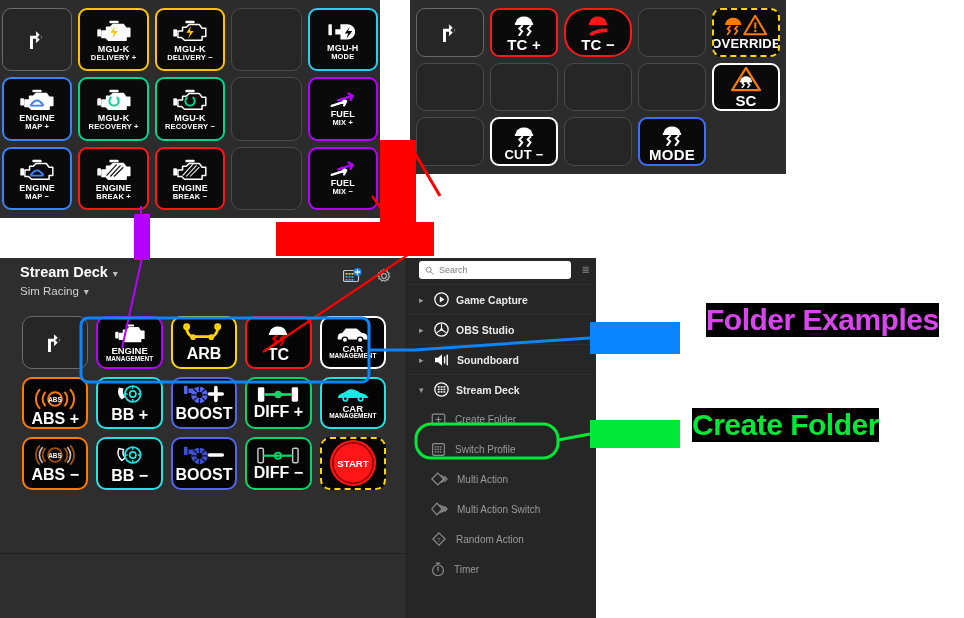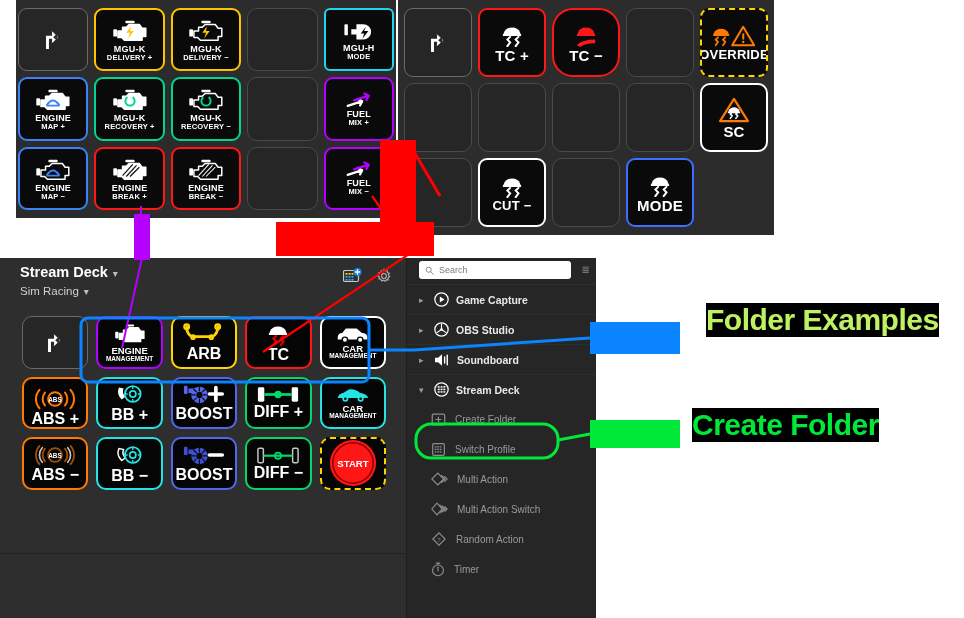--- a/index.html
+++ b/index.html
@@ -13,22 +13,22 @@
 
   
   .deck-panel{
     position:absolute;
     background:#2c2c2c;
     display:grid;
     grid-template-columns:repeat(5, 1fr);
     grid-template-rows:repeat(3, 1fr);
     gap:6px;
   }
-  #panel-mgu { left:16px;   top:0; width:380px; height:218px; padding:8px 2px; }
-  #panel-tc  { left:398px; top:0; width:376px; height:235px; padding:8px 6px; }
+  #panel-mgu { left:0;   top:0; width:380px; height:218px; padding:8px 2px; }
+  #panel-tc  { left:410px; top:0; width:376px; height:174px; padding:8px 6px; }
 
   .key{
     position:relative;
     border-radius:9px;
     background:#0a0a0a;
     border:2px solid #6d6d6d;
     display:flex;
     flex-direction:column;
     align-items:center;
     justify-content:center;
@@ -133,21 +133,21 @@
   #anno{ position:absolute; left:0; top:0; width:964px; height:618px; pointer-events:none; }
   .anno-text{
     position:absolute;
     font-weight:bold;
     font-style:normal;
     white-space:nowrap;
     background:#000;
     letter-spacing:-.5px;
   }
   #txt-folder-examples{
-    left:706px; top:303px; font-size:30px; color:#bef264;
+    left:706px; top:303px; font-size:30px; color:#d946ef;
   }
   #txt-create-folder{
     left:692px; top:408px; font-size:30px; color:#00e838;
   }
 </style>
 </head>
 <body>
 
 <div id="panel-mgu" class="deck-panel">
     <div class="key" style="background: rgb(38, 38, 38); border: 1px solid rgb(106, 106, 106);">
@@ -175,21 +175,21 @@
           <rect x="14" y="3" width="10" height="2.6" rx="1" fill="#ffffff"></rect>
           <rect x="1" y="12" width="4" height="8" rx="1" fill="#ffffff"></rect>
           <path d="M20 9 L15 16 h4 l-2 6 l6-8 h-4 z" fill="#ffc400"></path>
         </svg></span>
       <span class="lbl">
         <span class="l1">MGU-K</span>
         <span class="l2">DELIVERY −</span>
       </span>
     </div>
     <div class="key empty"></div>
-    <div class="key" style="border-color: rgb(34, 211, 238); border-radius: 6px;">
+    <div class="key" style="border-color: rgb(34, 211, 238);">
       <span class="glyph"><svg width="34" height="24" viewBox="0 0 38 28">
           <rect x="2" y="6" width="4" height="13" rx="1" fill="#fff"></rect>
           <path d="M10 12 h6 v-6 h8 a9 9 0 1 1 0 18 h-8 v-6 h-6 z" fill="#fff"></path>
           <circle cx="25" cy="15" r="8" fill="#fff"></circle>
           <path d="M27 9 L21 17 h4 l-2 6 l7-9 h-5 z" fill="#0a0a0a"></path>
         </svg></span>
       <span class="lbl">
         <span class="l1">MGU-H</span>
         <span class="l2">MODE</span>
       </span>
@@ -339,21 +339,21 @@
           <path d="M34 2 L46 22 H22 Z" fill="none" stroke="#ff7a00" stroke-width="2.2" stroke-linejoin="round"></path>
           <rect x="33" y="9" width="2.2" height="7" rx="1" fill="#ff7a00"></rect>
           <circle cx="34.1" cy="18.6" r="1.3" fill="#ff7a00"></circle>
         </svg></span>
       <span class="lbl big2">OVERRIDE</span>
     </div>
     <div class="key empty"></div>
     <div class="key empty"></div>
     <div class="key empty"></div>
     <div class="key empty"></div>
-    <div class="key" style="border-color: rgb(255, 255, 255); border-radius: 10px;">
+    <div class="key" style="border-color: rgb(255, 255, 255);">
       <span class="glyph"><svg width="30" height="26" viewBox="0 0 32 28">
           <path d="M16 2 L31 26 H1 Z" fill="none" stroke="#ff7a00" stroke-width="2.3" stroke-linejoin="round"></path>
           <path d="M10 15 q2 -4 6 -4 t6 4 v1.4 h-12 z" fill="#fff"></path>
           <rect x="9.3" y="15.8" width="13.4" height="1.6" rx=".8" fill="#fff"></rect>
           <g fill="none" stroke="#fff" stroke-width="1.7" stroke-linecap="round">
             <path d="M12 23 l2-2.6 l-2-2 l2-2"></path>
             <path d="M18 23 l2-2.6 l-2-2 l2-2"></path>
           </g>
         </svg></span>
       <span class="lbl big">SC</span>

